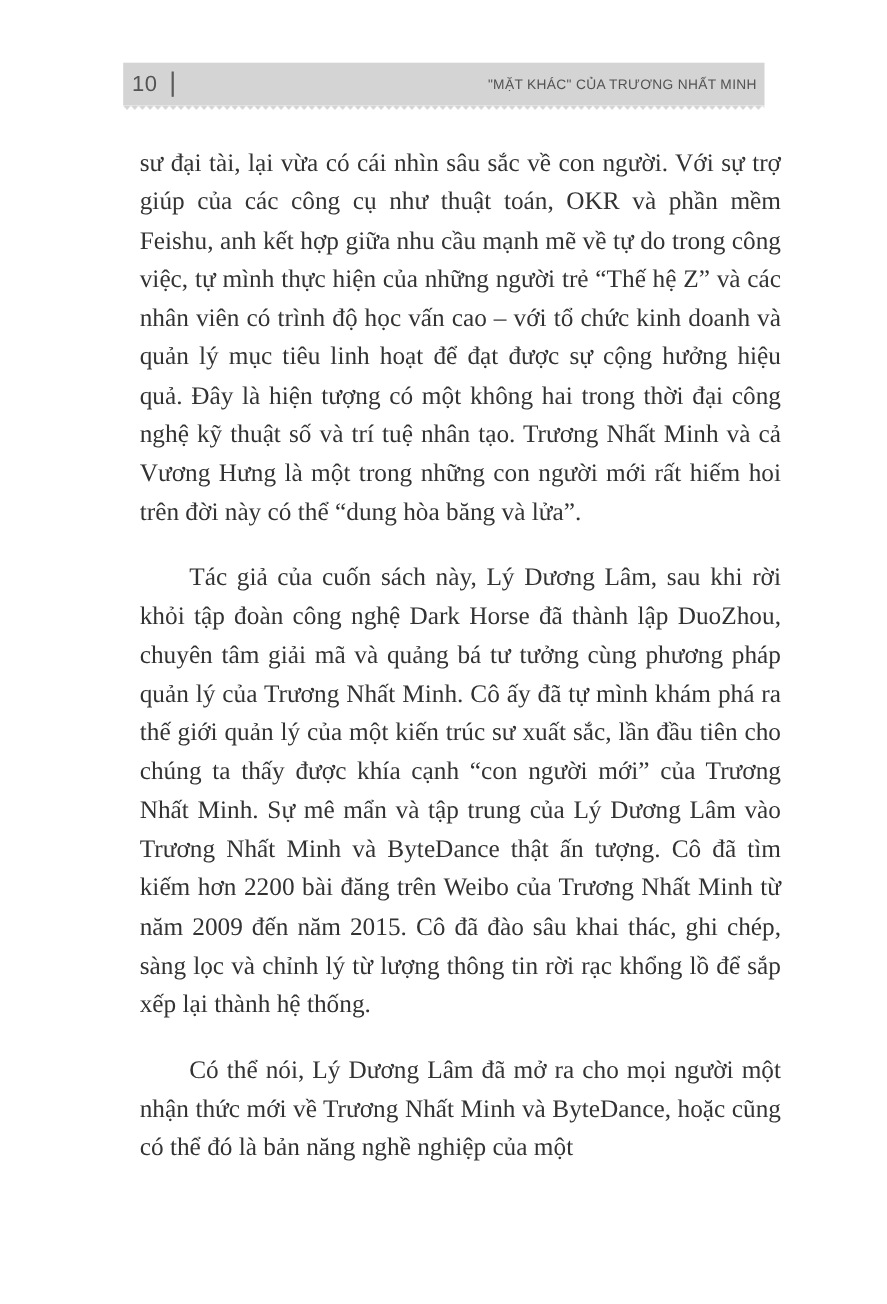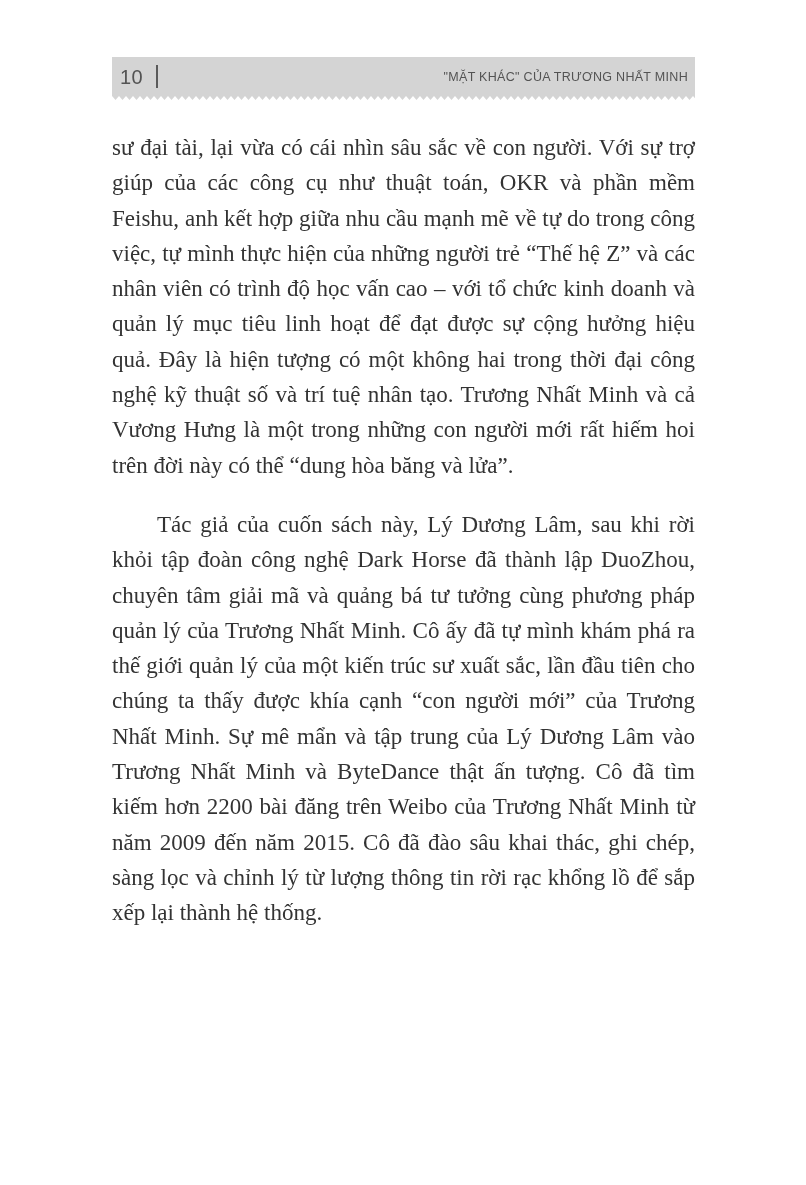--- a/index.html
+++ b/index.html
@@ -47,21 +47,21 @@
     font-size: 12.5px;
     letter-spacing: 0.3px;
     white-space: nowrap;
   }
   .teeth { display: block; width: 100%; height: 4px; }
   .teeth path { fill: var(--header-band, #d4d4d4); }
 
   
   .body-text {
     position: absolute;
-    left: 112px;
+    left: 127px;
     top: 130px;
     width: 583px;
     font-size: 23px;
     line-height: 35.3px;
     color: var(--body-text, #333333);
     text-align: justify;
   }
   .body-text p { margin: 0; }
   .body-text p + p { margin-top: 24px; }
   .body-text p.ind { text-indent: 45px; }
@@ -83,15 +83,16 @@
           <path d="M0,0 L7,0 L3.5,4 Z"></path>
         </pattern>
       </defs>
       <rect width="583" height="4" fill="url(#saw)"></rect>
     </svg>
   </header>
 
   <main class="body-text">
     <p>sư đại tài, lại vừa có cái nhìn sâu sắc về con người. Với sự trợ giúp của các công cụ như thuật toán, OKR và phần mềm Feishu, anh kết hợp giữa nhu cầu mạnh mẽ về tự do trong công việc, tự mình thực hiện của những người trẻ “Thế hệ Z” và các nhân viên có trình độ học vấn cao – với tổ chức kinh doanh và quản lý mục tiêu linh hoạt để đạt được sự cộng hưởng hiệu quả. Đây là hiện tượng có một không hai trong thời đại công nghệ kỹ thuật số và trí tuệ nhân tạo. Trương Nhất Minh và cả Vương Hưng là một trong những con người mới rất hiếm hoi trên đời này có thể “dung hòa băng và lửa”.</p>
     <p class="ind">Tác giả của cuốn sách này, Lý Dương Lâm, sau khi rời khỏi tập đoàn công nghệ Dark Horse đã thành lập DuoZhou, chuyên tâm giải mã và quảng bá tư tưởng cùng phương pháp quản lý của Trương Nhất Minh. Cô ấy đã tự mình khám phá ra thế giới quản lý của một kiến trúc sư xuất sắc, lần đầu tiên cho chúng ta thấy được khía cạnh “con người mới” của Trương Nhất Minh. Sự mê mẩn và tập trung của Lý Dương Lâm vào Trương Nhất Minh và ByteDance thật ấn tượng. Cô đã tìm kiếm hơn 2200 bài đăng trên Weibo của Trương Nhất Minh từ năm 2009 đến năm 2015. Cô đã đào sâu khai thác, ghi chép, sàng lọc và chỉnh lý từ lượng thông tin rời rạc khổng lồ để sắp xếp lại thành hệ thống.</p>
+    <p class="ind">Có thể nói, Lý Dương Lâm đã mở ra cho mọi người một nhận thức mới về Trương Nhất Minh và ByteDance, hoặc cũng có thể đó là bản năng nghề nghiệp của một</p>
   </main>
 
 </div>
 
 </body></html>

